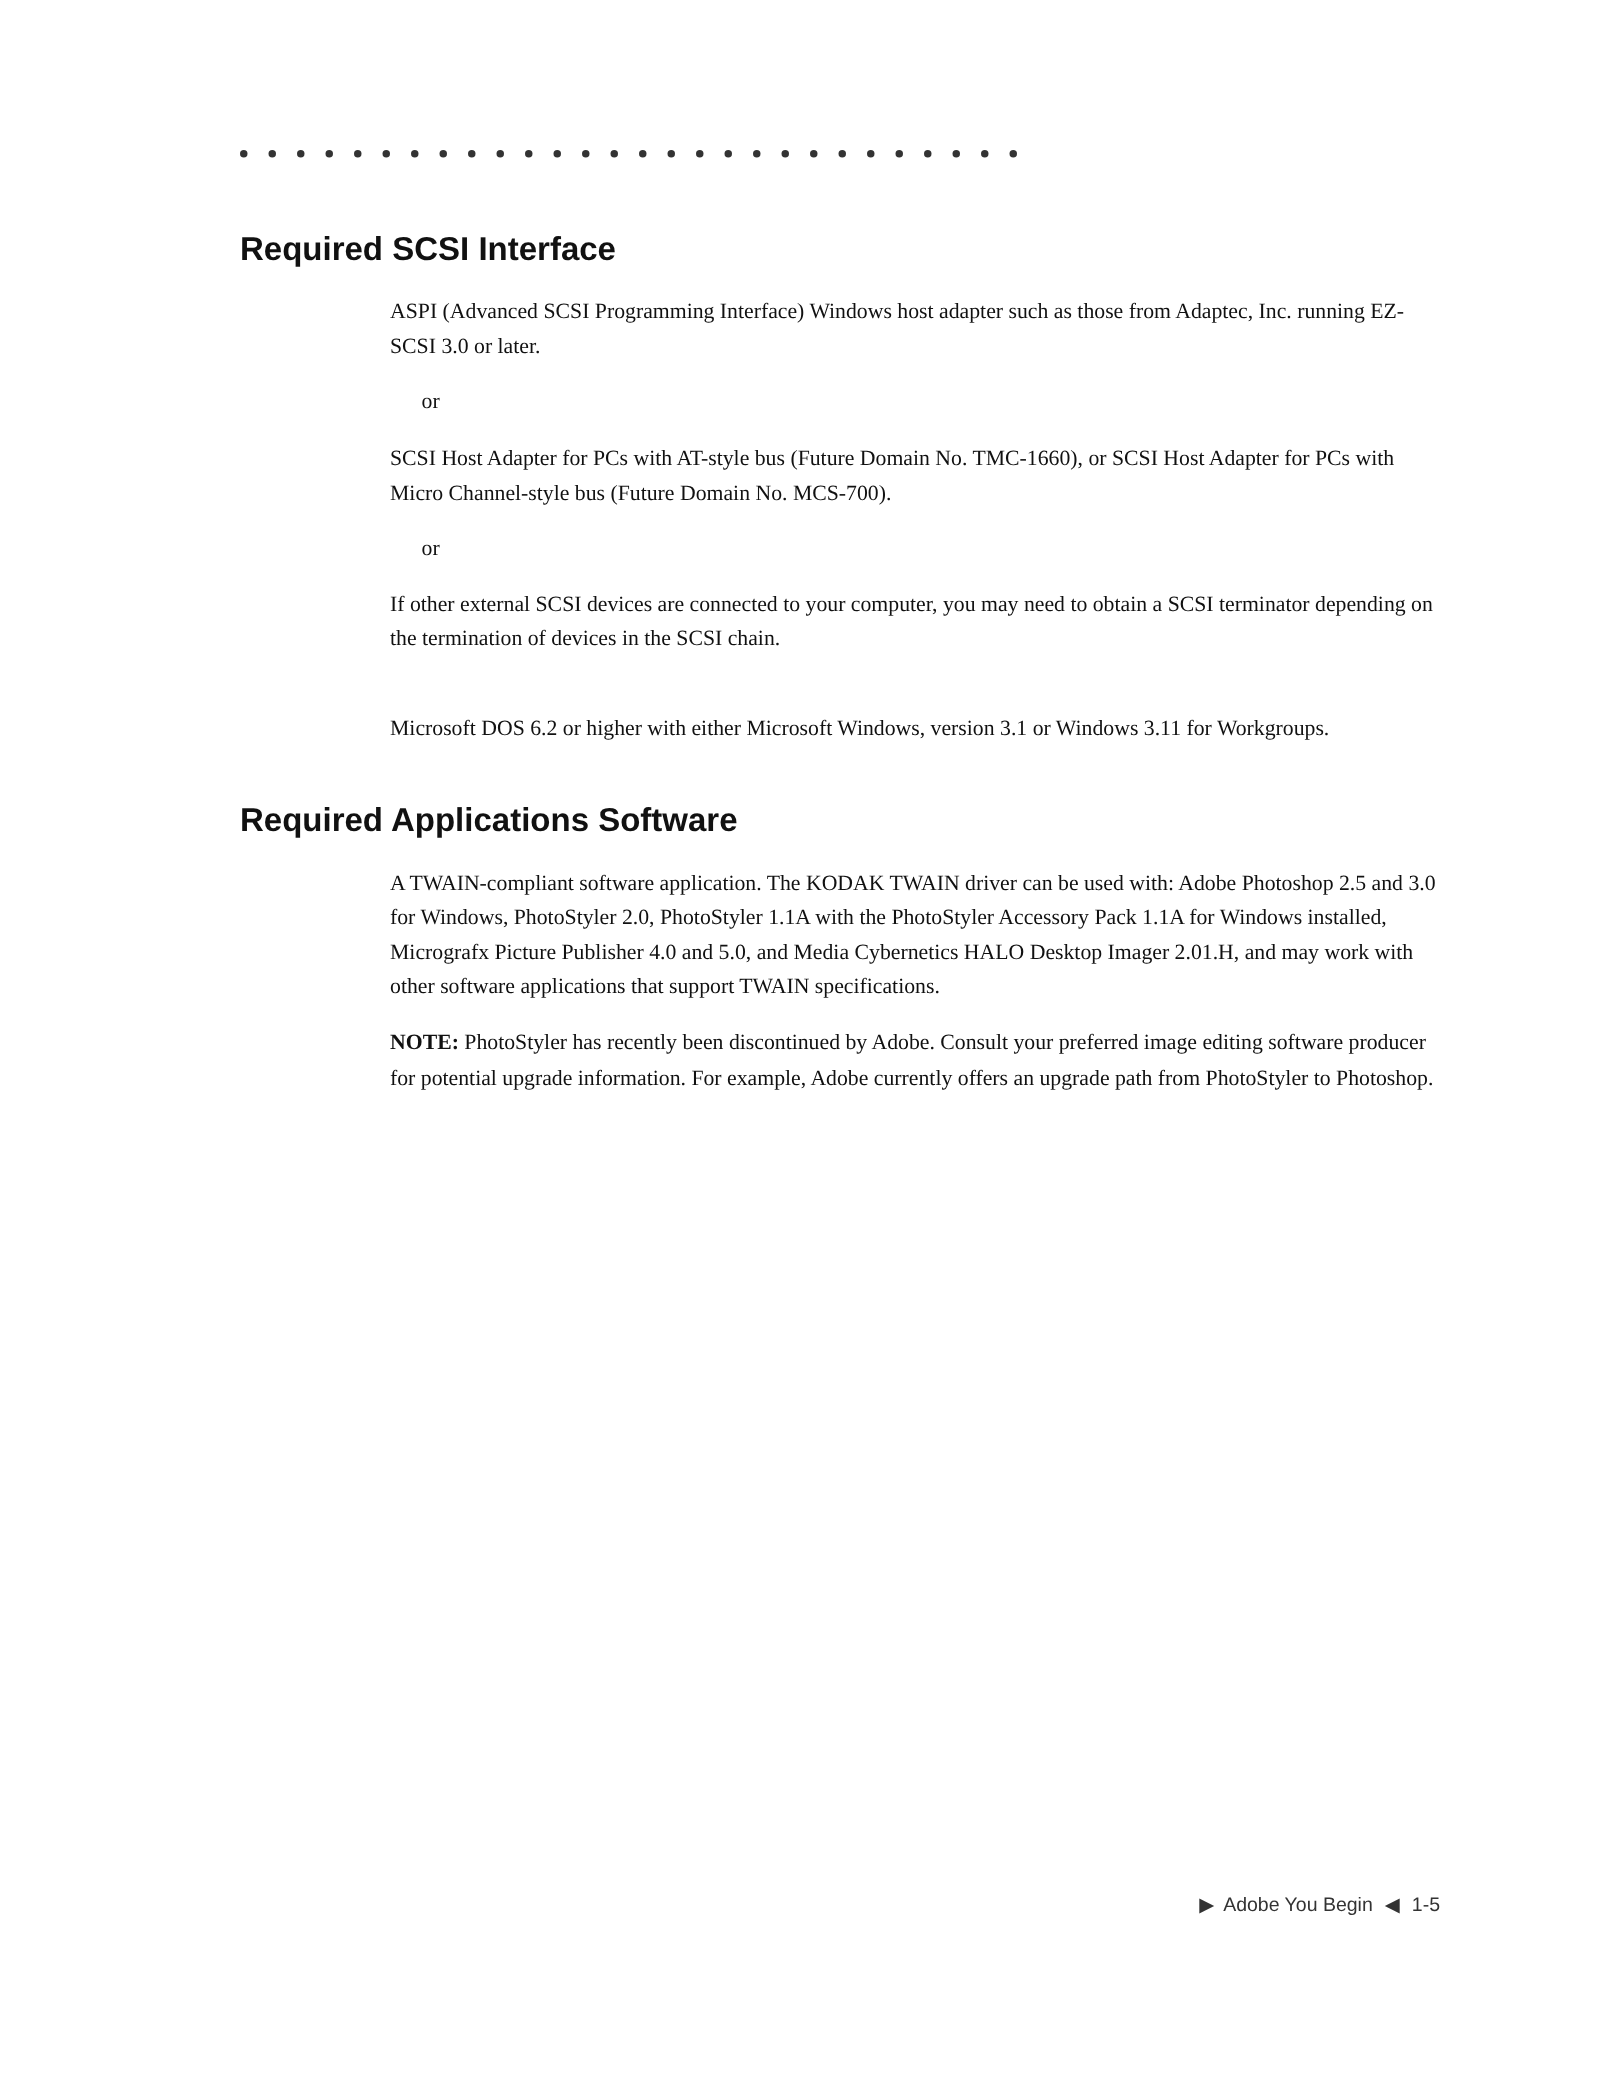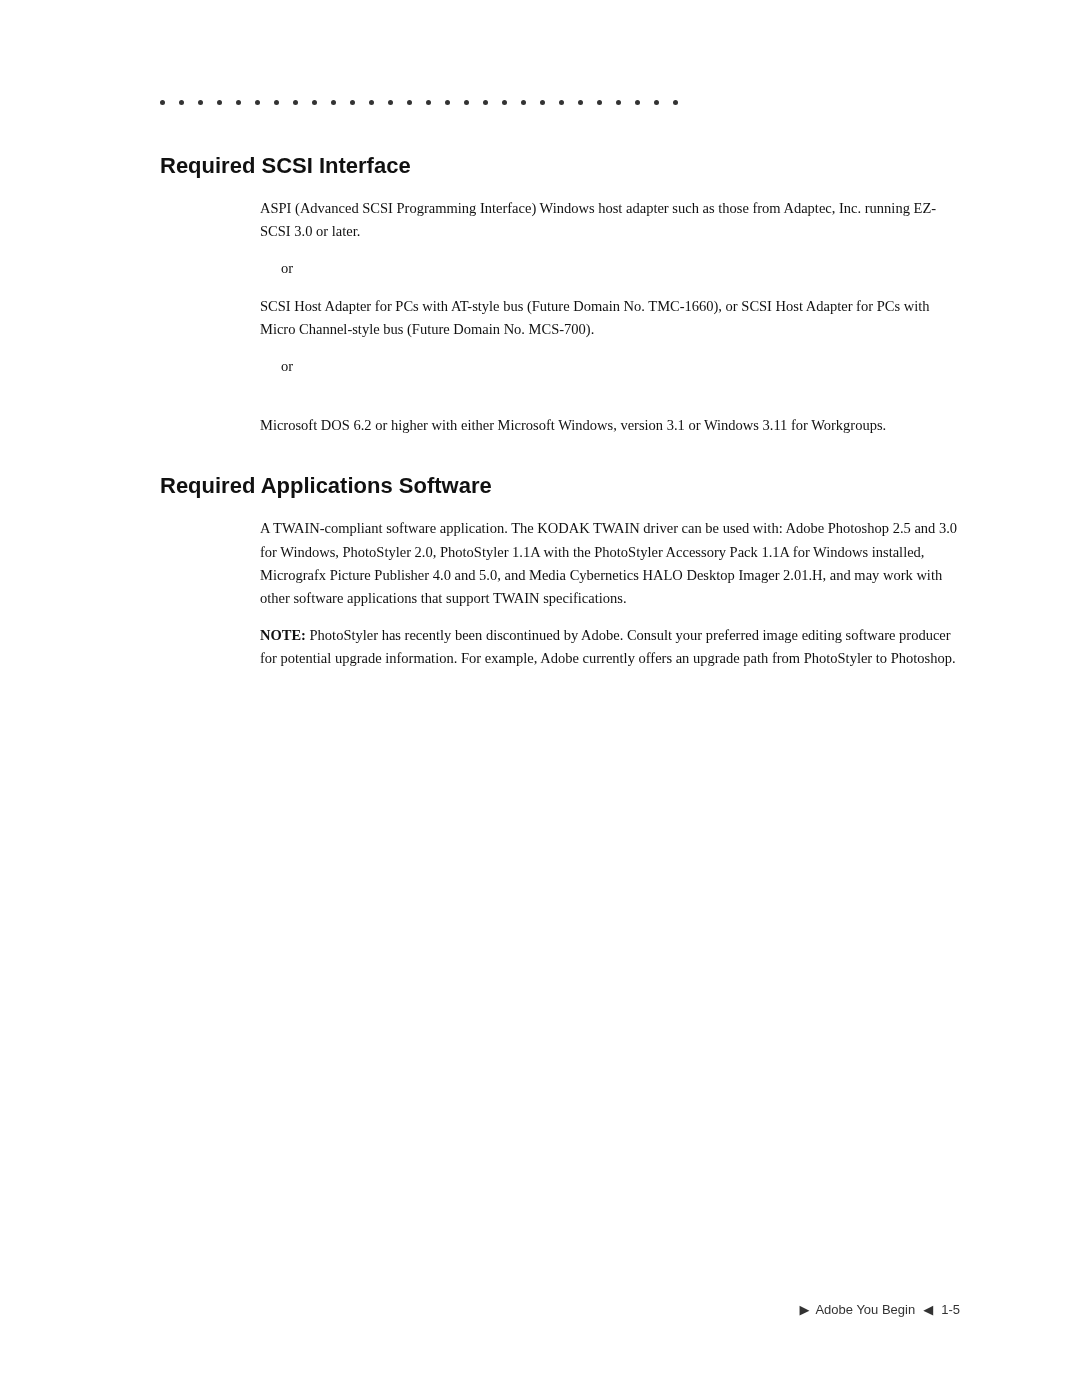--- a/index.html
+++ b/index.html
@@ -15,21 +15,21 @@
       align-items: flex-start;
       min-height: 100vh;
       font-family: 'Times New Roman', Times, serif;
     }
 
     .page {
       width: 1080px;
       min-height: 1397px;
       background: #ffffff;
       position: relative;
-      padding: 80px 120px 80px 160px;
+      padding: 80px 120px 120px 160px;
       display: flex;
       flex-direction: column;
     }
 
     .dot-row {
       display: flex;
       flex-direction: row;
       align-items: center;
       gap: 14px;
       margin-bottom: 48px;
@@ -135,20 +135,21 @@
     </div>
 
   <div id="sections-container">
       <div class="section">
         <h2 class="section-title">Required SCSI Interface</h2>
         <div class="section-content">
           <p>ASPI (Advanced SCSI Programming Interface) Windows host adapter such as those from Adaptec, Inc. running EZ-SCSI 3.0 or later.</p>
           <p class="or-text">or</p>
           <p>SCSI Host Adapter for PCs with AT-style bus (Future Domain No. TMC-1660), or SCSI Host Adapter for PCs with Micro Channel-style bus (Future Domain No. MCS-700).</p>
           <p class="or-text">or</p>
+          <p>If other external SCSI devices are connected to your computer, you may need to obtain a SCSI terminator depending on the termination of devices in the SCSI chain.</p>
         </div>
       </div>
       <div class="section">
         <div class="section-content">
           <p>Microsoft DOS 6.2 or higher with either Microsoft Windows, version 3.1 or Windows 3.11 for Workgroups.</p>
         </div>
       </div>
       <div class="section">
         <h2 class="section-title">Required Applications Software</h2>
         <div class="section-content">

